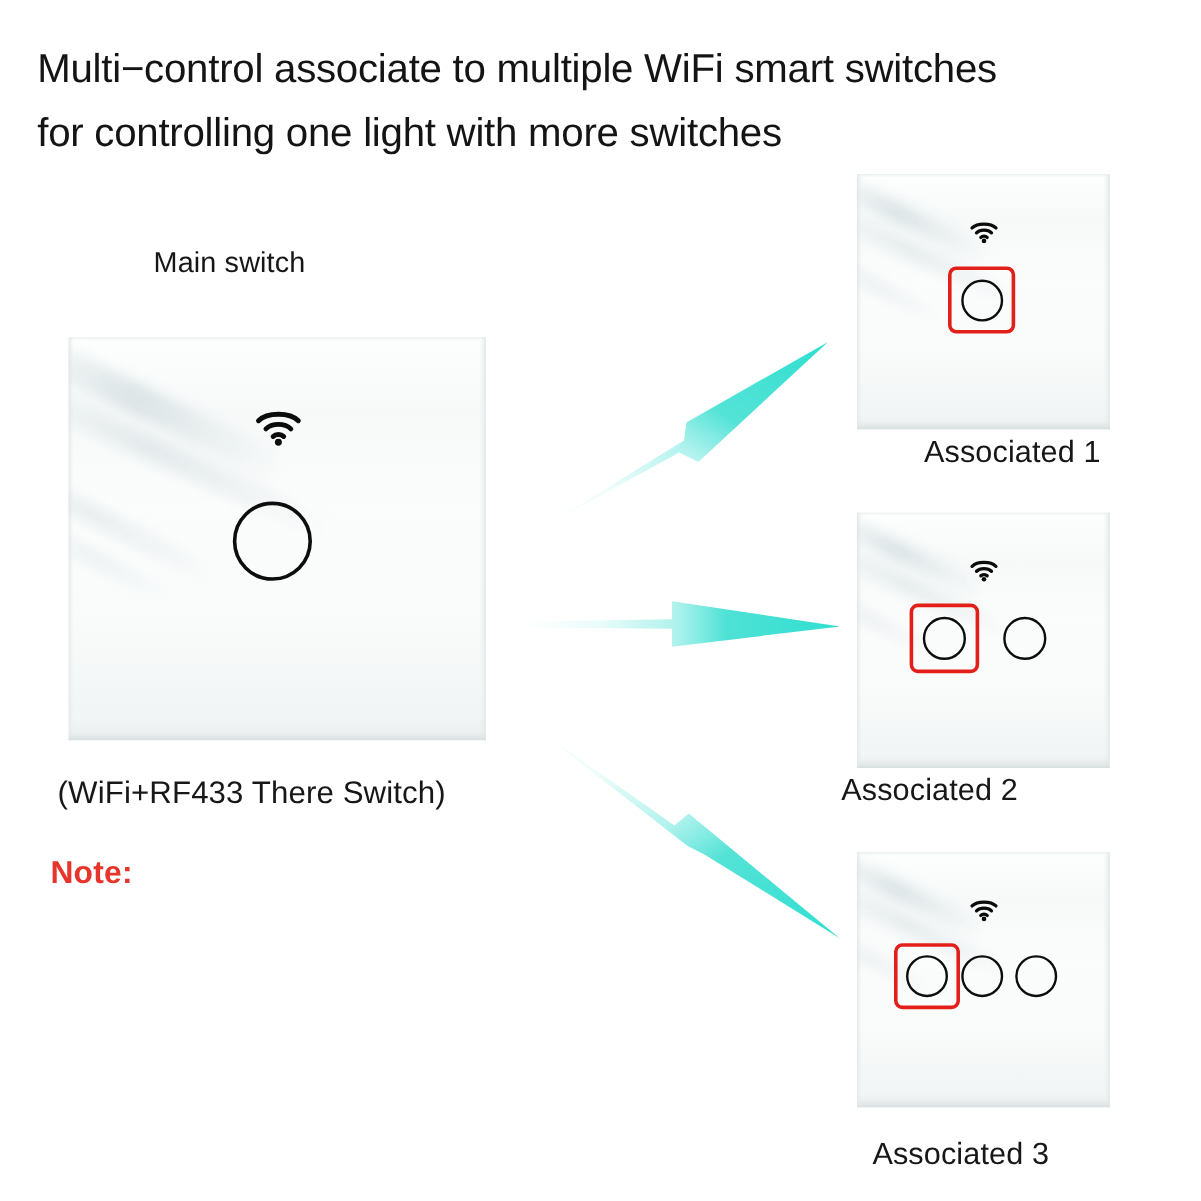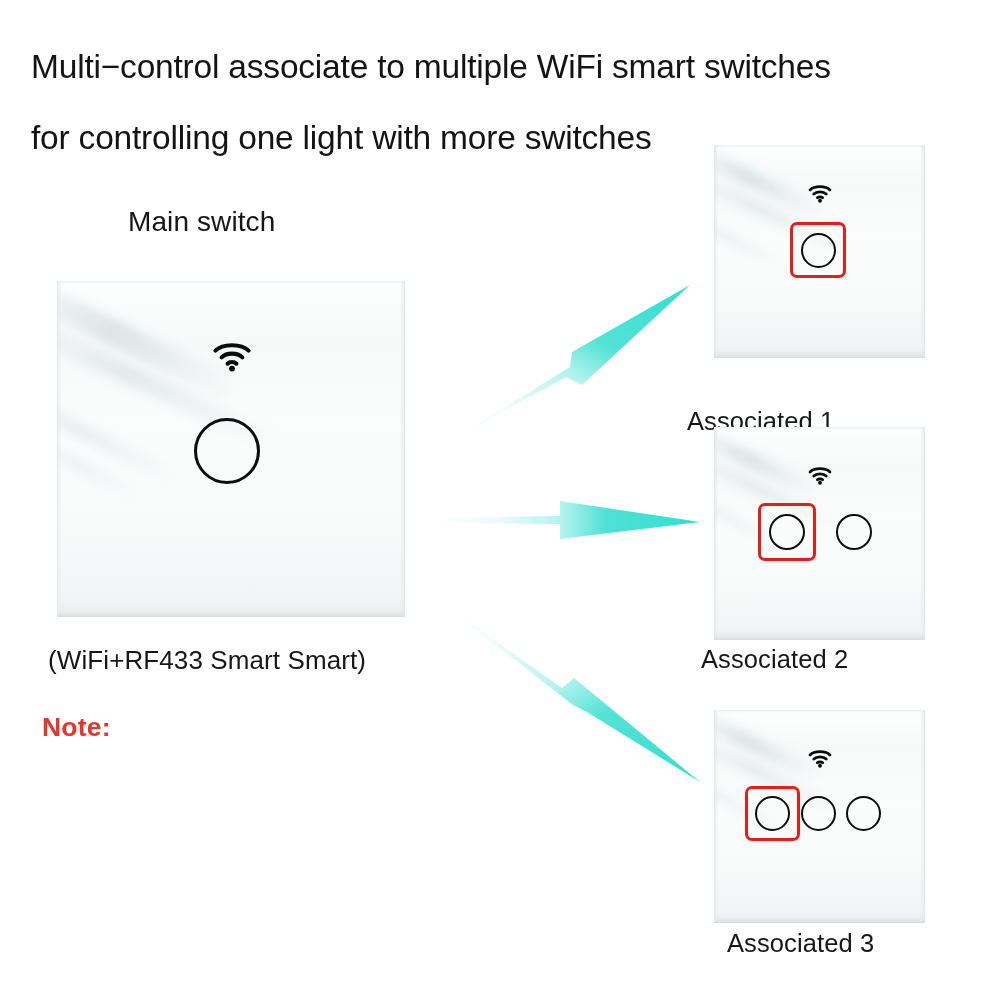--- a/index.html
+++ b/index.html
@@ -12,32 +12,32 @@
     overflow:hidden;
     -webkit-font-smoothing:antialiased;
   }
 
   
   #title {
     position:absolute;
     left:31px; top:31px;
     width:960px;
     font-size:33.5px;
-    line-height:71px;
+    line-height:54px;
     letter-spacing:-0.2px;
     color:#141414;
     font-weight:400;
     white-space:pre-line;
   }
 
   
   #main-switch-label {
     position:absolute;
     left:128px; top:206px;
-    font-size:28px;
+    font-size:24px;
     color:#161616;
     letter-spacing:0.1px;
   }
 
   .panel {
     position:absolute;
     background:#ffffff;
     overflow:hidden;
   }
   
@@ -172,21 +172,21 @@
         <path d="M9.6 16.4 C14.6 11.4 25.4 11.4 30.4 16.4" stroke-width="4.1"></path>
         <path d="M15.6 22.7 C17.8 20.5 22.2 20.5 24.4 22.7" stroke-width="4.1"></path>
       </g>
       <circle cx="20" cy="27.6" r="2.9" fill="#0b0b0b"></circle>
     </svg>
   </span>
 
   <div class="touch-circle" style="left:137px; top:137px; width:66px; height:66px; border-width:3.1px;"></div>
 </div>
 
-<div class="caption" id="main-caption">(WiFi+RF433 Smart Smart)</div>
+<div class="caption" id="main-caption">(WiFi+RF433 There Switch)</div>
 
 <div class="panel" style="left:714px; top:145px; width:211px; height:213px;">
   <div class="glass"></div>
   <div class="edge-t"></div>
   <div class="edge-l"></div>
   <div class="edge-r"></div>
   <div class="edge-b"></div>
   <div class="refl" style="left:-25px; top:-6px; width:155px; height:17px; transform:rotate(26deg);"></div>
   <div class="refl" style="left:-30px; top:22px; width:185px; height:13px; transform:rotate(25deg); opacity:.7;"></div>
   <div class="refl" style="left:-35px; top:62px; width:120px; height:10px; transform:rotate(27deg); opacity:.55;"></div>
@@ -198,21 +198,21 @@
         <path d="M9.6 16.4 C14.6 11.4 25.4 11.4 30.4 16.4" stroke-width="4.6"></path>
         <path d="M15.6 22.7 C17.8 20.5 22.2 20.5 24.4 22.7" stroke-width="4.6"></path>
       </g>
       <circle cx="20" cy="27.6" r="3.2" fill="#0b0b0b"></circle>
     </svg>
   </span>
 
   <div class="hl-box" style="left:76px; top:77px; width:56px; height:56px;"></div>
   <div class="touch-circle" style="left:87px; top:88px; width:35px; height:35px; border-width:2.3px;"></div>
 </div>
-<div class="caption" style="left:687px; top:363px;margin-top:44px;">Associated 1</div>
+<div class="caption" style="left:770px; top:363px;">Associated 1</div>
 
 <div class="panel" style="left:714px; top:427px; width:211px; height:213px;">
   <div class="glass"></div>
   <div class="edge-t"></div>
   <div class="edge-l"></div>
   <div class="edge-r"></div>
   <div class="edge-b"></div>
   <div class="refl" style="left:-25px; top:-6px; width:150px; height:16px; transform:rotate(26deg);"></div>
   <div class="refl" style="left:-30px; top:20px; width:180px; height:13px; transform:rotate(25deg); opacity:.7;"></div>
   <div class="refl" style="left:-35px; top:60px; width:115px; height:10px; transform:rotate(27deg); opacity:.5;"></div>
@@ -253,21 +253,21 @@
       </g>
       <circle cx="20" cy="27.6" r="3.2" fill="#0b0b0b"></circle>
     </svg>
   </span>
 
   <div class="hl-box" style="left:31px; top:76px; width:55px; height:55px;"></div>
   <div class="touch-circle" style="left:41px; top:86px; width:35px; height:35px; border-width:2.3px;"></div>
   <div class="touch-circle" style="left:87px; top:86px; width:35px; height:35px; border-width:2.3px;"></div>
   <div class="touch-circle" style="left:132px; top:86px; width:35px; height:35px; border-width:2.3px;"></div>
 </div>
-<div class="caption" style="left:727px; top:929px;text-align:right;">Associated 3</div>
+<div class="caption" style="left:727px; top:948px;text-align:right;">Associated 3</div>
 
 <svg id="arrows" viewBox="0 0 1001 1001">
   <defs>
 
     <linearGradient id="gradUp" x1="0" y1="1" x2="1" y2="0">
       <stop offset="0%" stop-color="#4de3d6" stop-opacity="0"></stop>
       <stop offset="22%" stop-color="#4de3d6" stop-opacity="0.10"></stop>
       <stop offset="45%" stop-color="#4de3d6" stop-opacity="0.42"></stop>
       <stop offset="62%" stop-color="#45e0d3" stop-opacity="0.92"></stop>
       <stop offset="100%" stop-color="#2fdfd0" stop-opacity="1"></stop>

